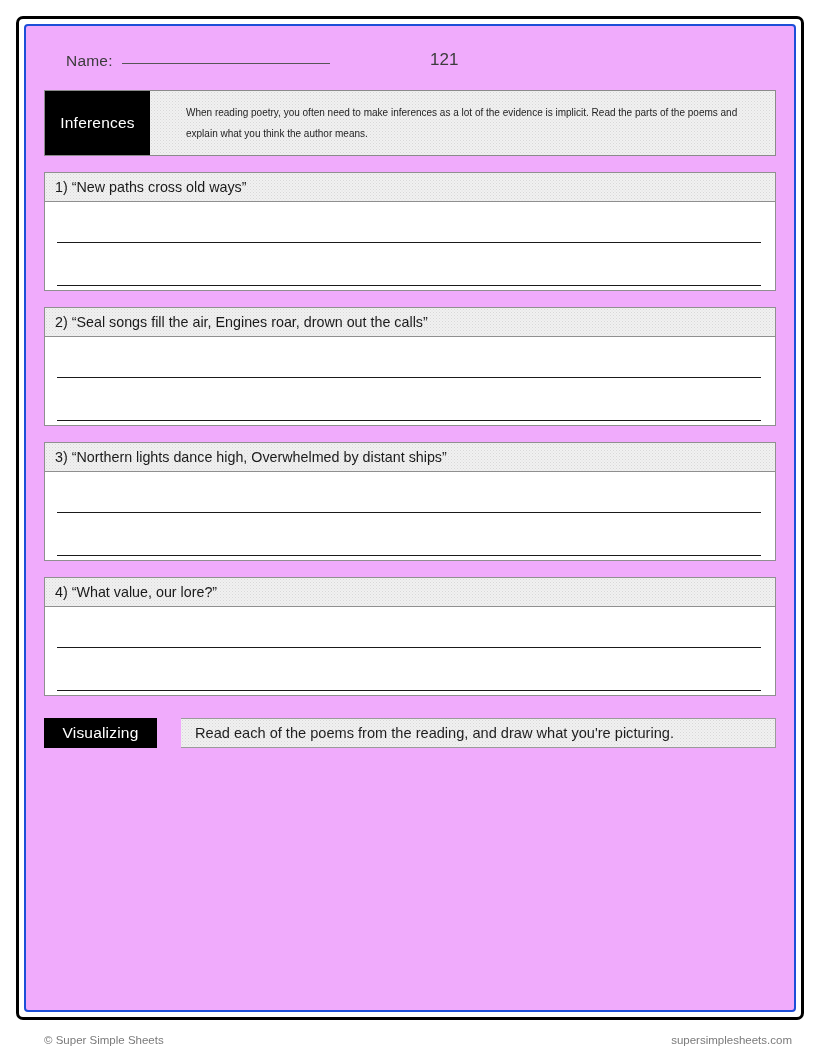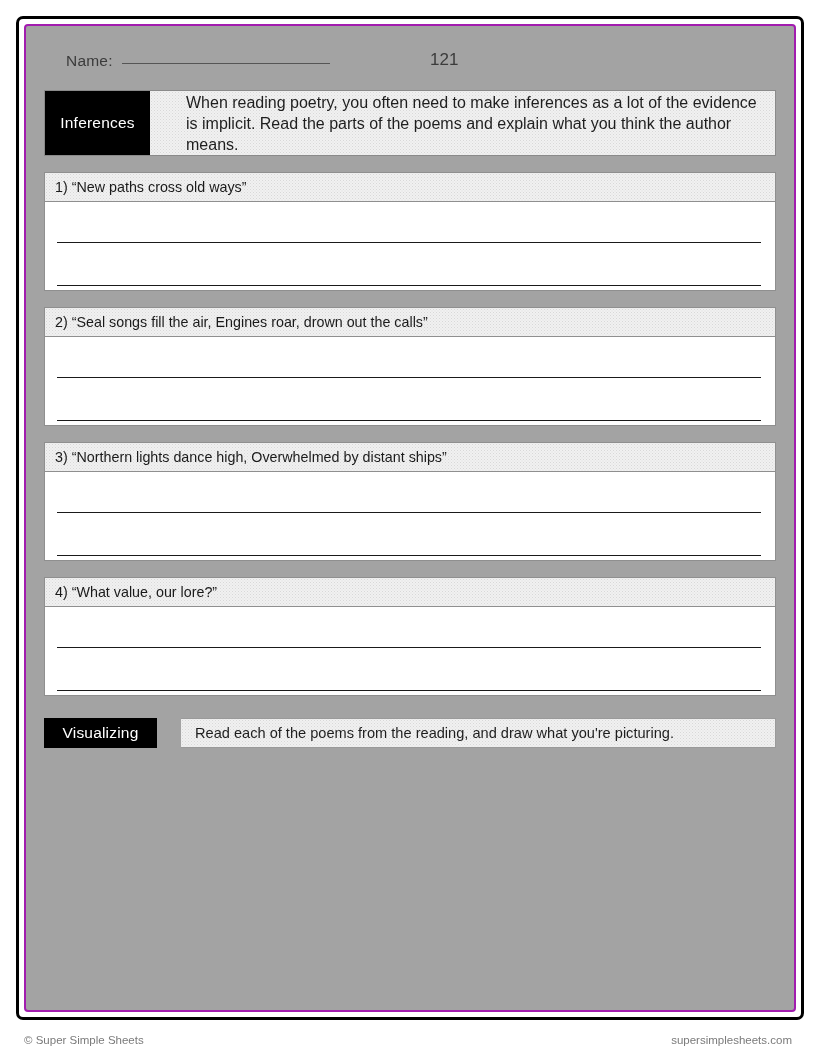--- a/index.html
+++ b/index.html
@@ -27,24 +27,24 @@
     border: 3px solid #000000;
     border-radius: 7px;
     box-sizing: border-box;
   }
   .page-inner {
     position: absolute;
     left: 5px;
     top: 5px;
     right: 5px;
     bottom: 5px;
-    border: 2px solid #a21caf;
+    border: 2px solid #1d4ed8;
     border-radius: 4px;
     box-sizing: border-box;
-    background: #a3a3a3;
+    background: #f0abfc;
   }
   .page-body {
     position: absolute;
     left: 0;
     top: 0;
     right: 0;
     bottom: 0;
     padding: 14px 18px 10px 18px;
     box-sizing: border-box;
   }
@@ -129,21 +129,21 @@
     box-sizing: border-box;
     font-size: 15.5px;
     flex: 0 0 auto;
     letter-spacing: .2px;
   }
   .banner-text {
     flex: 1 1 auto;
     display: flex;
     align-items: center;
     padding: 6px 10px 6px 12px;
-    font-size: 16px;
+    font-size: 10px;
     line-height: 21px;
     color: #1e1e1e;
     box-sizing: border-box;
   }
 
   .banner-inferences { height: 66px; margin-top: 2px; }
   .banner-inferences .banner-tag { width: 105px; }
 
   .banner-visualizing { height: 30px; margin-top: 22px; border: none; }
   .banner-visualizing .banner-tag { width: 113px; font-size: 15.5px; }
@@ -205,21 +205,21 @@
   .haiku-table td {
     height: 244px;
     border: 1.4px solid #4a4a4a;
     background: #ffffff;
     box-sizing: border-box;
   }
 
   
   .footer {
     position: absolute;
-    left: 24px;
+    left: 44px;
     right: 28px;
     top: 1034px;
     display: flex;
     justify-content: space-between;
     font-size: 11.5px;
     color: #7a7a7a;
   }
 </style>
 </head>
 <body>

